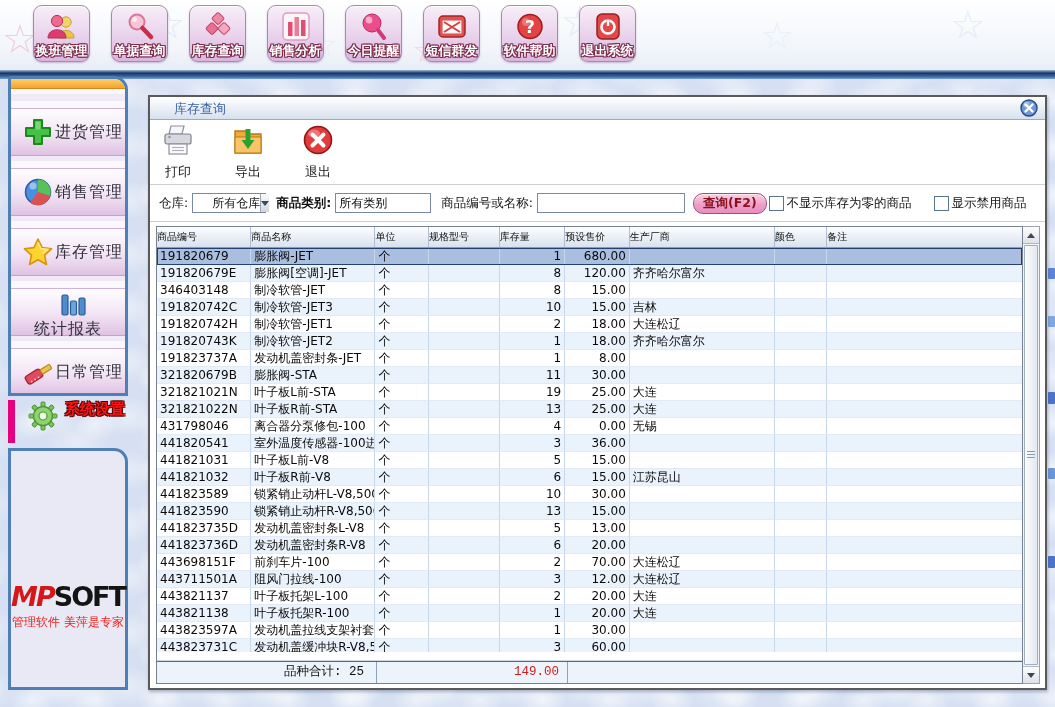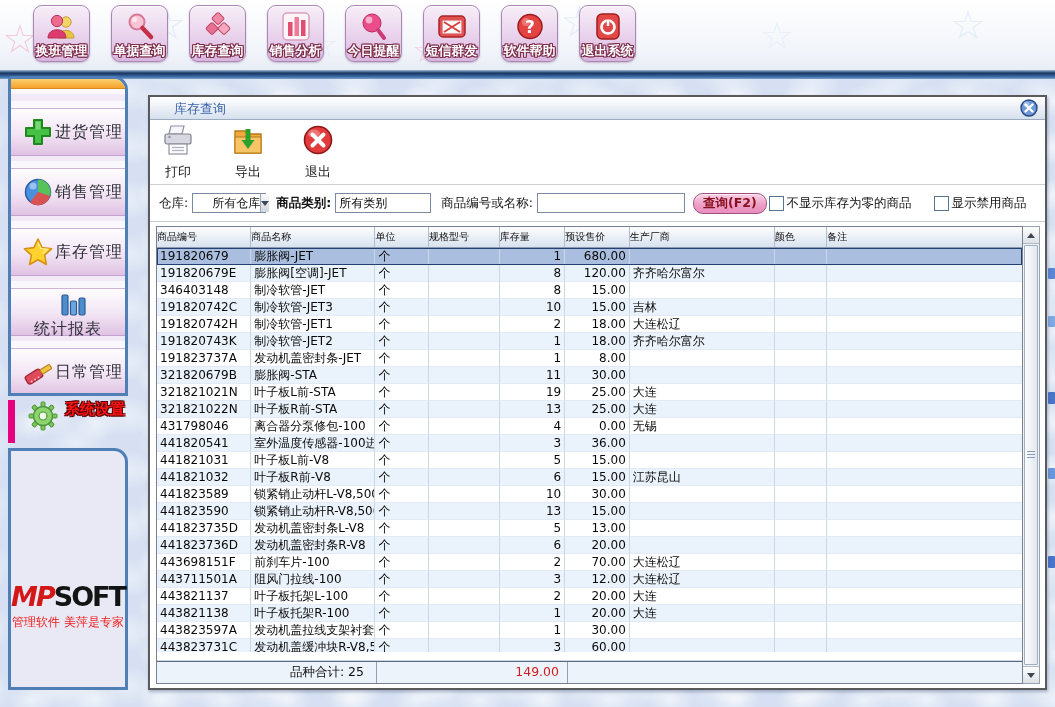--- a/index.html
+++ b/index.html
@@ -95,21 +95,21 @@
   #tbody{flex:1;overflow:hidden;background:#fff;}
   .tr{display:flex;}
   .tr:nth-child(even) .td{background:#eaf2fb;}
   .td{height:17px;line-height:16px;font-size:12px;box-sizing:border-box;padding:0 3px;
     border-right:1px solid #c9d8e8;border-bottom:1px solid #e2ebf5;color:#0a0a0a;
     overflow:hidden;white-space:nowrap;background:#fff;}
   .td.num{text-align:right;}
   .tr.sel .td{background:#aabfdf !important;border-bottom:1px solid #24406e;}
   .tr.sel{outline:1px solid #24406e;outline-offset:-1px;}
   #partialrow{height:8px;overflow:hidden;border-bottom:1px solid #cfd8e2;background:#fff;}
-  #tfoot{display:flex;height:21px;background:#edf3fb;border-top:1px solid #5a6a84;align-items:flex-end;font-size:12.5px;}
+  #tfoot{display:flex;height:21px;background:#edf3fb;border-top:1px solid #5a6a84;align-items:flex-end;font-size:12.5px;font-family:Liberation Mono, monospace;}
   #tfoot .fa{width:220px;text-align:right;padding-right:12px;box-sizing:border-box;border-right:1px solid #90a0b8;height:100%;line-height:20px;color:#101010;}
   #tfoot .fb{width:191px;text-align:right;padding-right:8px;box-sizing:border-box;border-right:1px solid #90a0b8;height:100%;line-height:20px;color:#cc2020;}
   
   .c0{width:95px}.c1{width:125px}.c2{width:54px}.c3{width:71px}.c4{width:66px}
   .c5{width:65px}.c6{width:146px}.c7{width:53px}.c8{width:196px;border-right:none;}
   
   #vscroll{width:17px;display:flex;flex-direction:column;border:1px solid #9aa4ae;border-left:none;
     box-sizing:border-box;background:#f1f2f4;}
   .sbbtn{height:16px;background:linear-gradient(180deg,#fdfdfd,#dde2e8);border-bottom:1px solid #b2bac2;
     display:flex;align-items:center;justify-content:center;cursor:pointer;}

